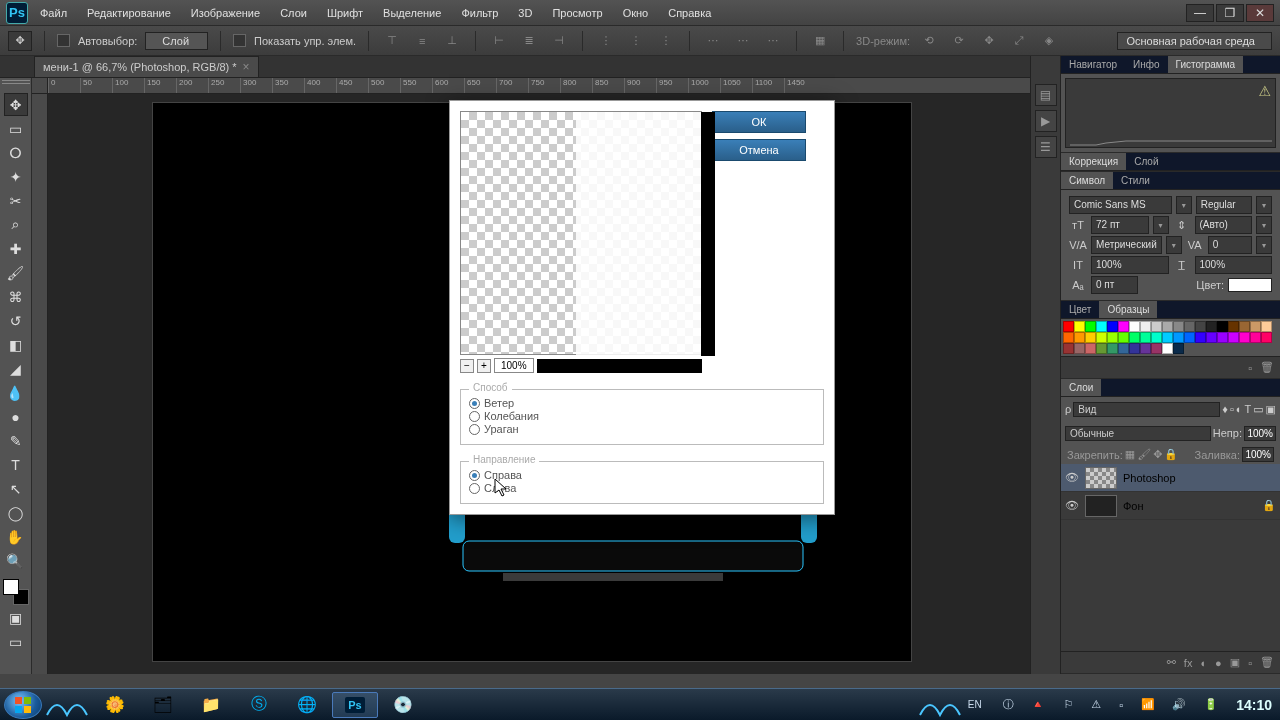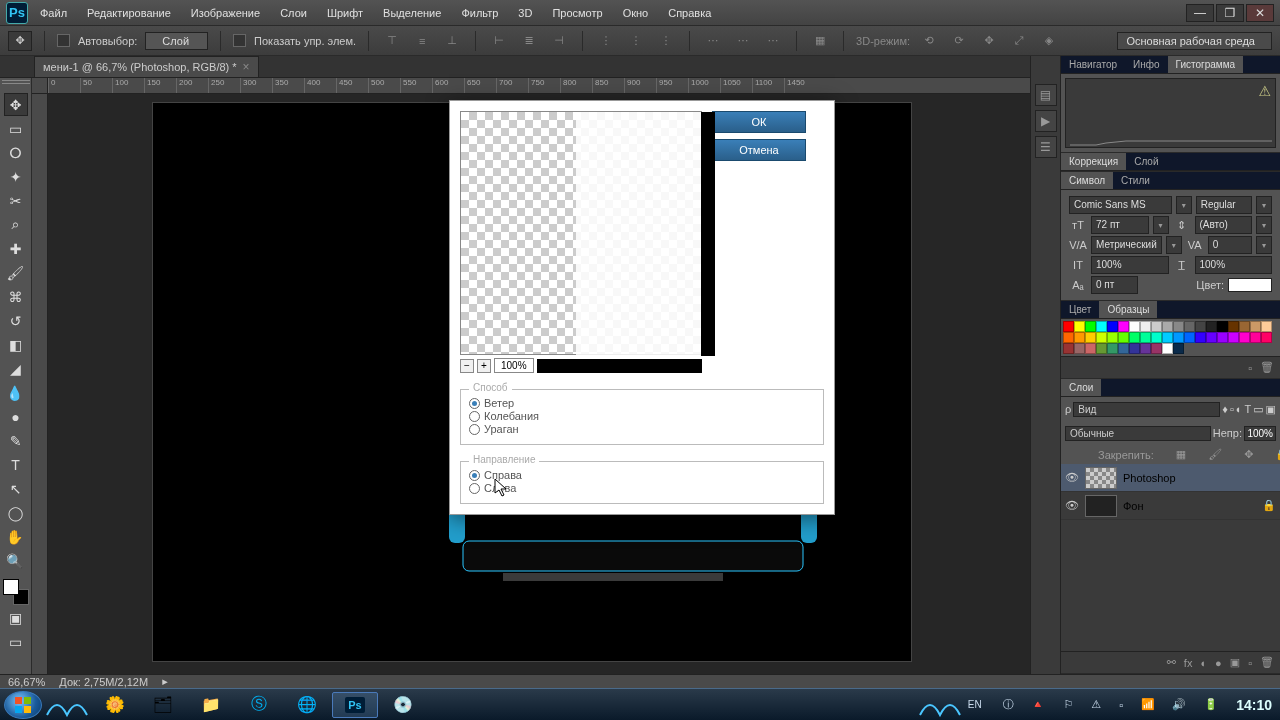--- a/index.html
+++ b/index.html
@@ -70,21 +70,21 @@
 .layers-body { flex: 1; background: #3a3a3a; overflow-y: auto; }
 .layer-row { height: 28px; display: flex; align-items: center; gap: 6px; padding: 0 4px; border-bottom: 1px solid #333; }
 .layer-row.selected { background: #4d5a6e; }
 .eye { width: 14px; color: #ccc; }
 .layer-thumb { width: 32px; height: 22px; background: #222; border: 1px solid #666; }
 .checker-thumb { background-image: repeating-conic-gradient(#888 0 25%, #ccc 0 50%); background-size: 8px 8px; }
 .lock-col { margin-left: auto; color: #999; }
 .layer-controls { height: 24px; display: flex; align-items: center; gap: 2px; padding: 0 4px; color: #ccc; }
 .layer-controls .sel { background: #3a3a3a; border: 1px solid #222; padding: 1px 4px; flex: 1; font-size: 10px; }
 .pct-input { width: 32px; background: #3a3a3a; border: 1px solid #222; padding: 1px 2px; color: #fff; font-size: 10px; text-align: right; }
-.layer-icons-row { display: flex; align-items: center; gap: 22px; padding: 2px 6px; color: #999; font-size: 10px; margin-left: 31px; }
+.layer-icons-row { display: flex; align-items: center; gap: 2px; padding: 2px 6px; color: #999; font-size: 10px; }
 .layer-footer { height: 22px; background: #3a3a3a; display: flex; align-items: center; justify-content: flex-end; gap: 8px; padding: 0 6px; color: #999; border-top: 1px solid #222; }
 
 
 .statusbar { position: absolute; bottom: 0; left: 0; right: 0; height: 14px; background: #4a4a4a; color: #ccc; font-size: 10px; display: flex; align-items: center; padding: 0 8px; gap: 14px; border-top: 1px solid #222; }
 
 
 .filter-dialog { position: absolute; top: 100px; left: 449px; width: 386px; background: #fff; border: 1px solid #999; box-shadow: 0 4px 20px rgba(0,0,0,.5); padding: 10px; }
 .dlg-row { display: flex; gap: 10px; }
 .preview-box { width: 242px; height: 244px; border: 1px solid #888; background-image: repeating-conic-gradient(#ccc 0 25%, #fff 0 50%); background-size: 16px 16px; position: relative; }
 .preview-overlay { position: absolute; top: 0; right: 0; width: 125px; height: 244px; background: rgba(255,255,255,.85); }
@@ -443,25 +443,20 @@
           <span>●</span>
           <span>▣</span>
           <span>▫</span>
           <span>🗑</span>
         </div>
       </div>
 
     </div>
   </div>
 
-  <div class="statusbar">
-    <span>66,67%</span>
-    <span>Док: 2,75M/2,12M</span>
-    <span>▸</span>
-  </div>
 
 </div>
 
 <div class="filter-dialog">
   <div class="dlg-row">
     <div>
       <div class="preview-box">
         <div class="preview-overlay"></div>
         <div class="preview-dark"></div>
       </div>

